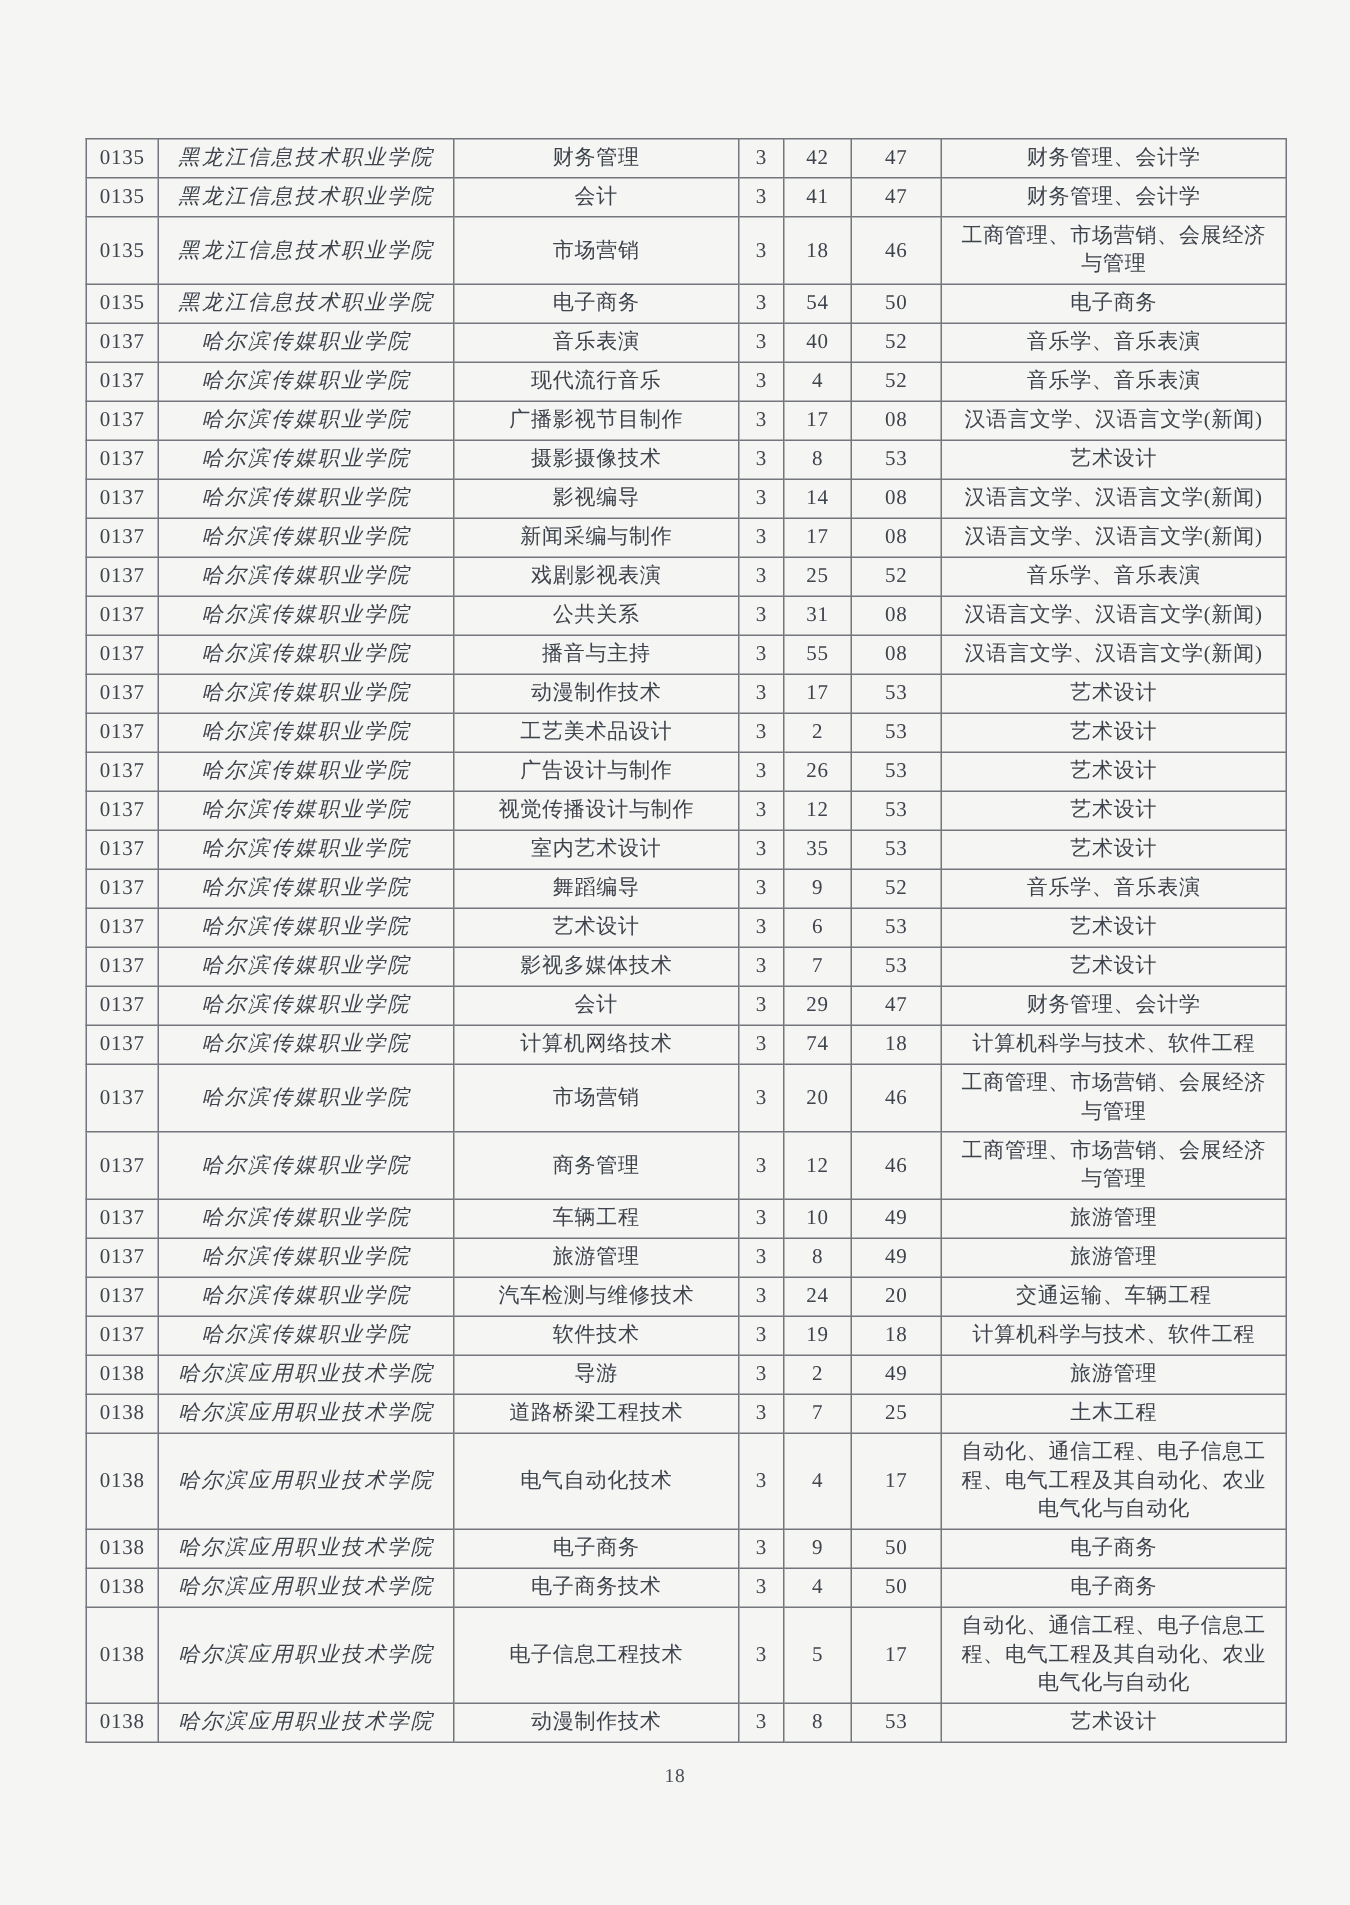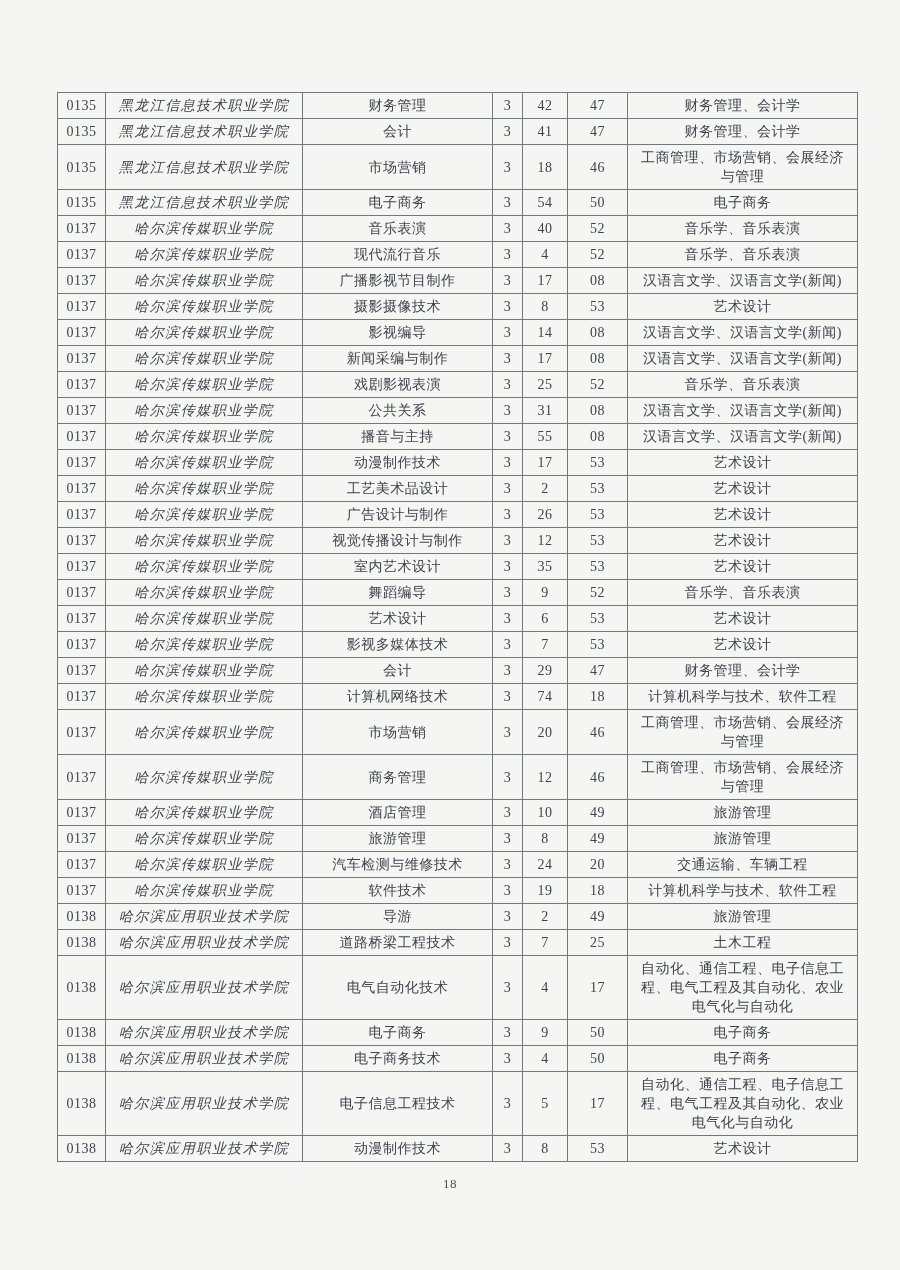--- a/index.html
+++ b/index.html
@@ -306,21 +306,21 @@
     <td class="c-major">商务管理</td>
     <td class="c-years">3</td>
     <td class="c-count">12</td>
     <td class="c-subject">46</td>
     <td class="c-related">工商管理、市场营销、会展经济与管理</td>
   </tr>
 
   <tr>
     <td class="c-code">0137</td>
     <td class="c-school">哈尔滨传媒职业学院</td>
-    <td class="c-major">酒店管理</td>
+    <td class="c-major">车辆工程</td>
     <td class="c-years">3</td>
     <td class="c-count">10</td>
     <td class="c-subject">49</td>
     <td class="c-related">旅游管理</td>
   </tr>
 
   <tr>
     <td class="c-code">0137</td>
     <td class="c-school">哈尔滨传媒职业学院</td>
     <td class="c-major">旅游管理</td>

